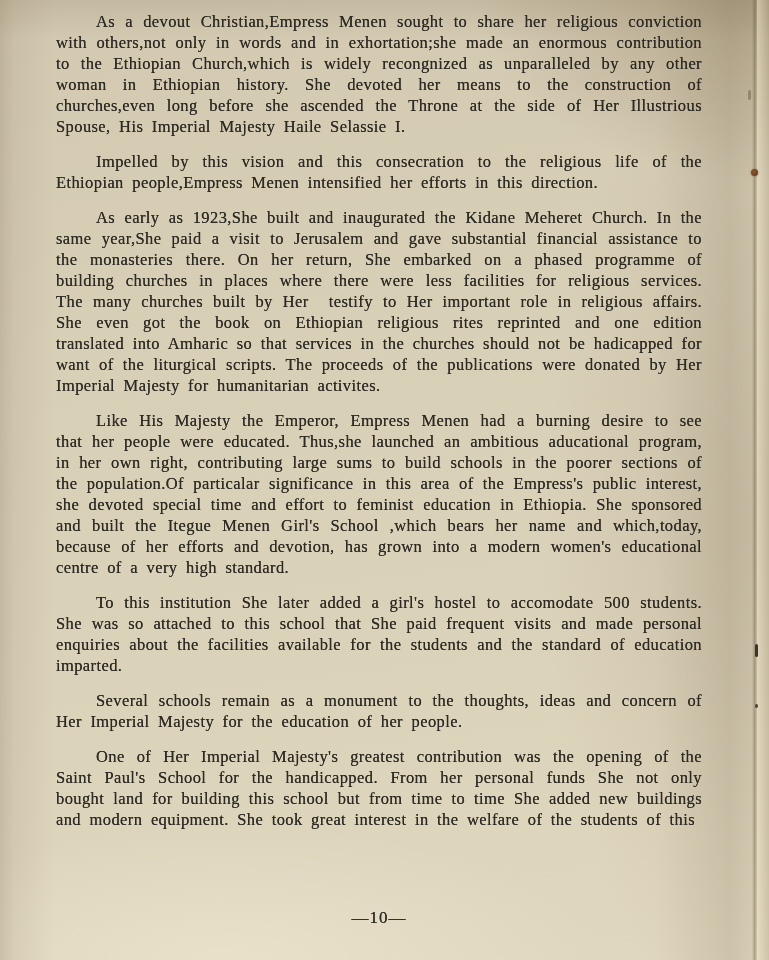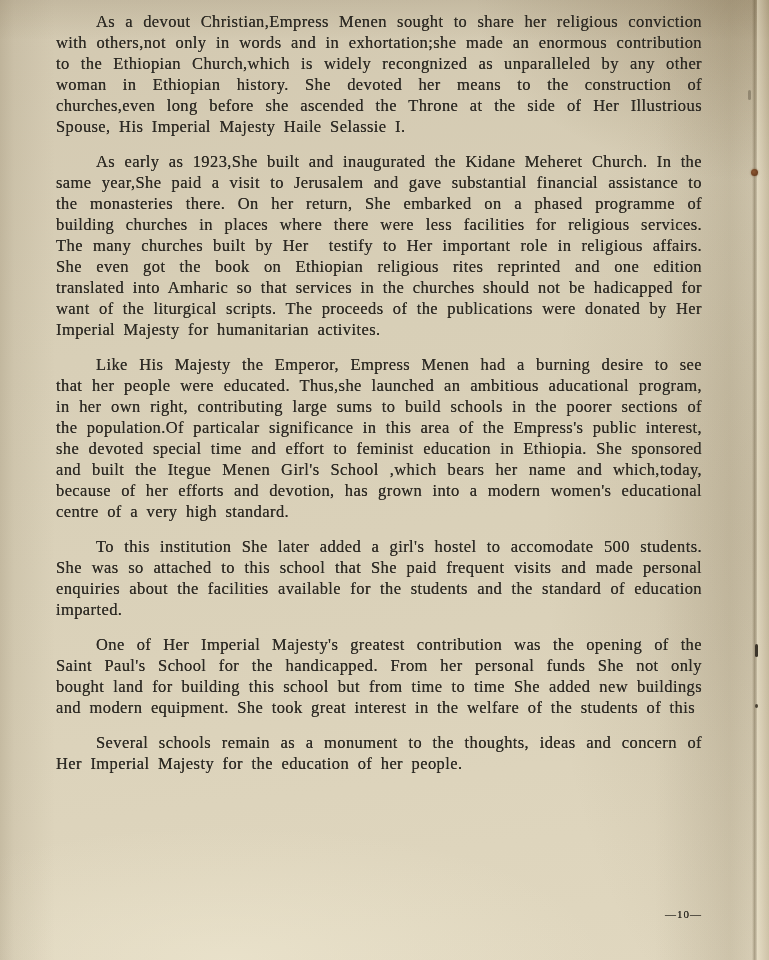--- a/index.html
+++ b/index.html
@@ -51,43 +51,44 @@
   .text-block{
     position:absolute;left:56px;top:11px;width:646px;
     font-size:16.5px;line-height:21px;
     text-align:justify;
     letter-spacing:0.4px;word-spacing:4px;
     text-shadow:0 0 0.6px rgba(45,42,36,0.85);
   }
   .text-block p{margin:0 0 14px 0;text-indent:40px;}
   .page-footer{
     position:absolute;left:56px;width:646px;top:908px;
-    text-align:right;font-size:11px;letter-spacing:1px;
+    text-align:center;font-size:17px;letter-spacing:1px;
     text-shadow:0 0 0.6px rgba(45,42,36,0.85);
   }
 </style>
 </head>
 <body>
 
 <div class="scan">
 
   <div class="curve-shade"></div>
   <div class="crease-line"></div>
   <div class="edge-strip"></div>
   <div class="speck-brown"></div>
   <div class="mark-exclaim"></div>
   <div class="mark-dot"></div>
   <div class="mark-faint"></div>
 
   <main class="text-block">
     <p>As a devout Christian,Empress Menen sought to share her religious conviction with others,not only in words and in exhortation;she made an enormous contribution to the Ethiopian Church,which is widely recongnized as unparalleled by any other woman in Ethiopian history. She devoted her means to the construction of churches,even long before she ascended the Throne at the side of Her Illustrious Spouse, His Imperial Majesty Haile Selassie I.</p>
+    <p>Impelled by this vision and this consecration to the religious life of the Ethiopian people,Empress Menen intensified her efforts in this direction.</p>
     <p>As early as 1923,She built and inaugurated the Kidane Meheret Church. In the same year,She paid a visit to Jerusalem and gave substantial financial assistance to the monasteries there. On her return, She embarked on a phased programme of building churches in places where there were less facilities for religious services. The many churches built by Her &nbsp;testify to Her important role in religious affairs. She even got the book on Ethiopian religious rites reprinted and one edition translated into Amharic so that services in the churches should not be hadicapped for want of the liturgical scripts. The proceeds of the publications were donated by Her Imperial Majesty for humanitarian activites.</p>
     <p>Like His Majesty the Emperor, Empress Menen had a burning desire to see that her people were educated. Thus,she launched an ambitious aducational program, in her own right, contributing large sums to build schools in the poorer sections of the population.Of particalar significance in this area of the Empress's public interest, she devoted special time and effort to feminist education in Ethiopia. She sponsored and built the Itegue Menen Girl's School ,which bears her name and which,today, because of her efforts and devotion, has grown into a modern women's educational centre of a very high standard.</p>
     <p>To this institution She later added a girl's hostel to accomodate 500 students. She was so attached to this school that She paid frequent visits and made personal enquiries about the facilities available for the students and the standard of education imparted.</p>
+    <p>Several schools remain as a monument to the thoughts, ideas and concern of Her Imperial Majesty for the education of her people.</p>
     <p>One of Her Imperial Majesty's greatest contribution was the opening of the Saint Paul's School for the handicapped. From her personal funds She not only bought land for building this school but from time to time She added new buildings and modern equipment. She took great interest in the welfare of the students of this</p>
-    <p>Several schools remain as a monument to the thoughts, ideas and concern of Her Imperial Majesty for the education of her people.</p>
   </main>
 
   <footer class="page-footer">
     <span>—10—</span>
   </footer>
 
 </div>
 
 </body></html>

